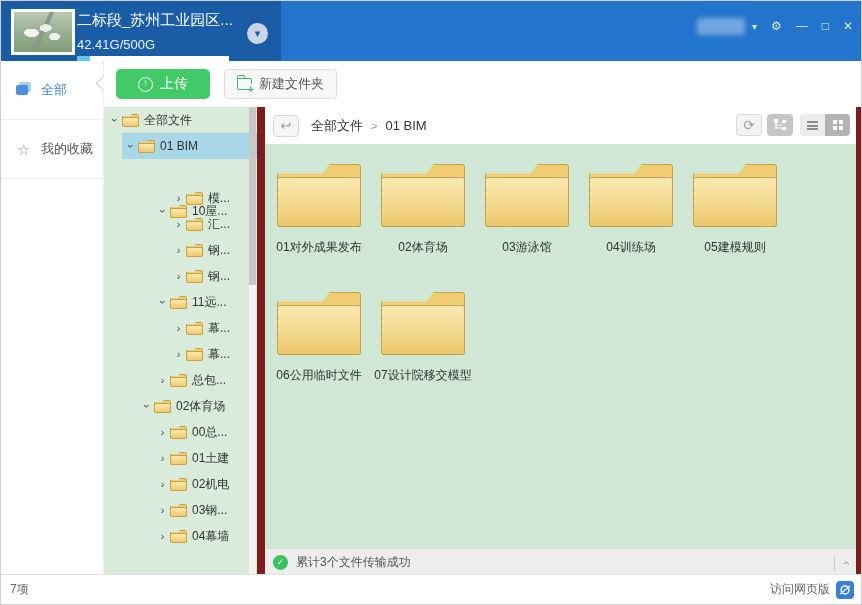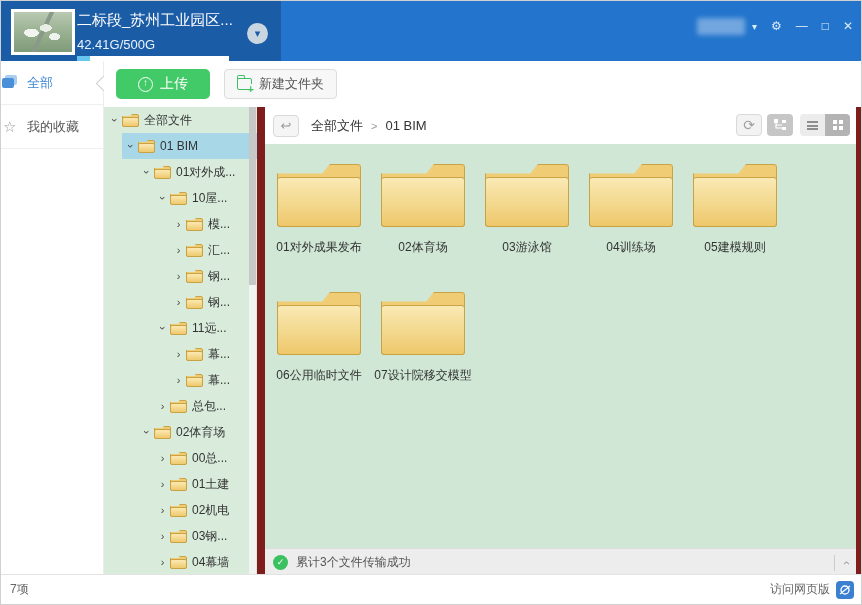--- a/index.html
+++ b/index.html
@@ -23,21 +23,21 @@
   .tb-progress { margin-top:4px; width:152px; height:5px; background:#fff; }
   .tb-progress-fill { height:100%; background:#67c6ee; }
   .tb-drop { position:absolute; left:246px; top:22px; width:21px; height:21px; border-radius:50%; background:#c9d6e2; color:#1b5ca6; font-size:11px; line-height:20px; text-align:center; cursor:pointer; }
   .titlebar-right { position:absolute; right:10px; top:0; height:60px; display:flex; align-items:flex-start; padding-top:17px; }
   .user-blur { width:48px; height:17px; background:#8db7e6; opacity:.75; filter:blur(2.5px); border-radius:2px; }
   .tb-ctrl { color:#dcebfa; font-size:12px; margin-left:14px; line-height:17px; cursor:pointer; }
   .tb-caret { font-size:10px; margin-left:7px; }
 
   
   .sidebar { position:absolute; left:0; top:60px; width:103px; height:515px; background:#fff; border-right:1px solid #ededed; }
-  .sb-item { height:44px; display:flex; align-items:center; padding-left:2px; border-bottom:1px solid #efefef; cursor:pointer; color:#555; font-size:13px; }
+  .sb-item { height:59px; display:flex; align-items:center; padding-left:16px; border-bottom:1px solid #efefef; cursor:pointer; color:#555; font-size:13px; }
   .sb-item.active { color:#3e87d6; }
   .sb-ic { width:24px; display:inline-flex; align-items:center; }
   .ic-collection { display:inline-block; width:12px; height:10px; background:#4a90d9; border-radius:2px; box-shadow:3px -3px 0 0 #a9cdf0; margin-left:-1px; }
   .ic-star { font-size:15px; color:#9a9a9a; line-height:1; }
   .notch { position:absolute; left:97px; top:77px; width:11px; height:11px; background:#fff; border-left:1px solid #cfcfcf; border-bottom:1px solid #cfcfcf; transform:rotate(45deg); z-index:6; }
 
   
   .toolbar { position:absolute; left:103px; top:60px; right:0; height:46px; background:#fff; display:flex; align-items:center; padding-left:12px; }
   .btn-upload { display:inline-flex; align-items:center; justify-content:center; gap:7px; width:94px; height:30px; background:#42c968; color:#fff; border:none; border-radius:5px; font-size:14px; cursor:pointer; }
   .up-ic { display:inline-block; width:15px; height:15px; border:1.6px solid #fff; border-radius:50%; position:relative; }
@@ -173,31 +173,21 @@
           <div class="tr-inner selected" style="margin-left: 18px;">
             <span class="tr-caret expanded">›</span>
             <span class="mini-folder">
               <span class="back"></span>
               <span class="front"></span>
             </span>
             <span class="tr-label">01 BIM</span>
           </div>
         </div>
         <div class="tree-row">
-          <div class="tr-inner" style="margin-left: 34px;">
-            <span class="tr-caret expanded">›</span>
-            <span class="mini-folder">
-              <span class="back"></span>
-              <span class="front"></span>
-            </span>
-            <span class="tr-label">01对外成...</span>
-          </div>
-        </div>
-        <div class="tree-row">
-          <div class="tr-inner" style="margin-left: 50px;">
+          <div class="tr-inner" style="margin-left: 50px; margin-top: 39px;">
             <span class="tr-caret expanded">›</span>
             <span class="mini-folder">
               <span class="back"></span>
               <span class="front"></span>
             </span>
             <span class="tr-label">10屋...</span>
           </div>
         </div>
         <div class="tree-row">
           <div class="tr-inner" style="margin-left: 66px;">

